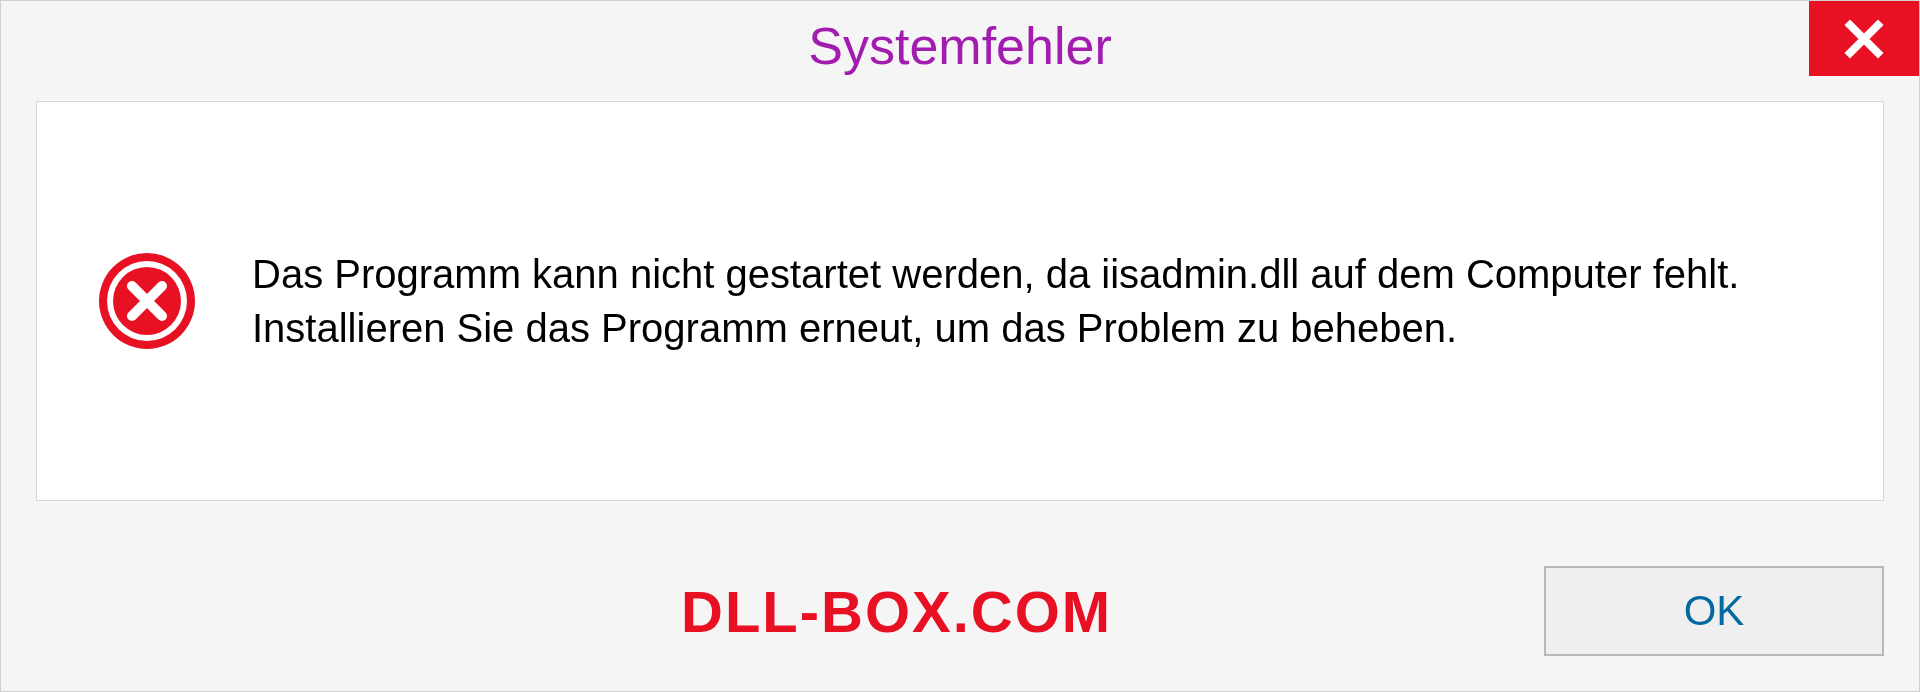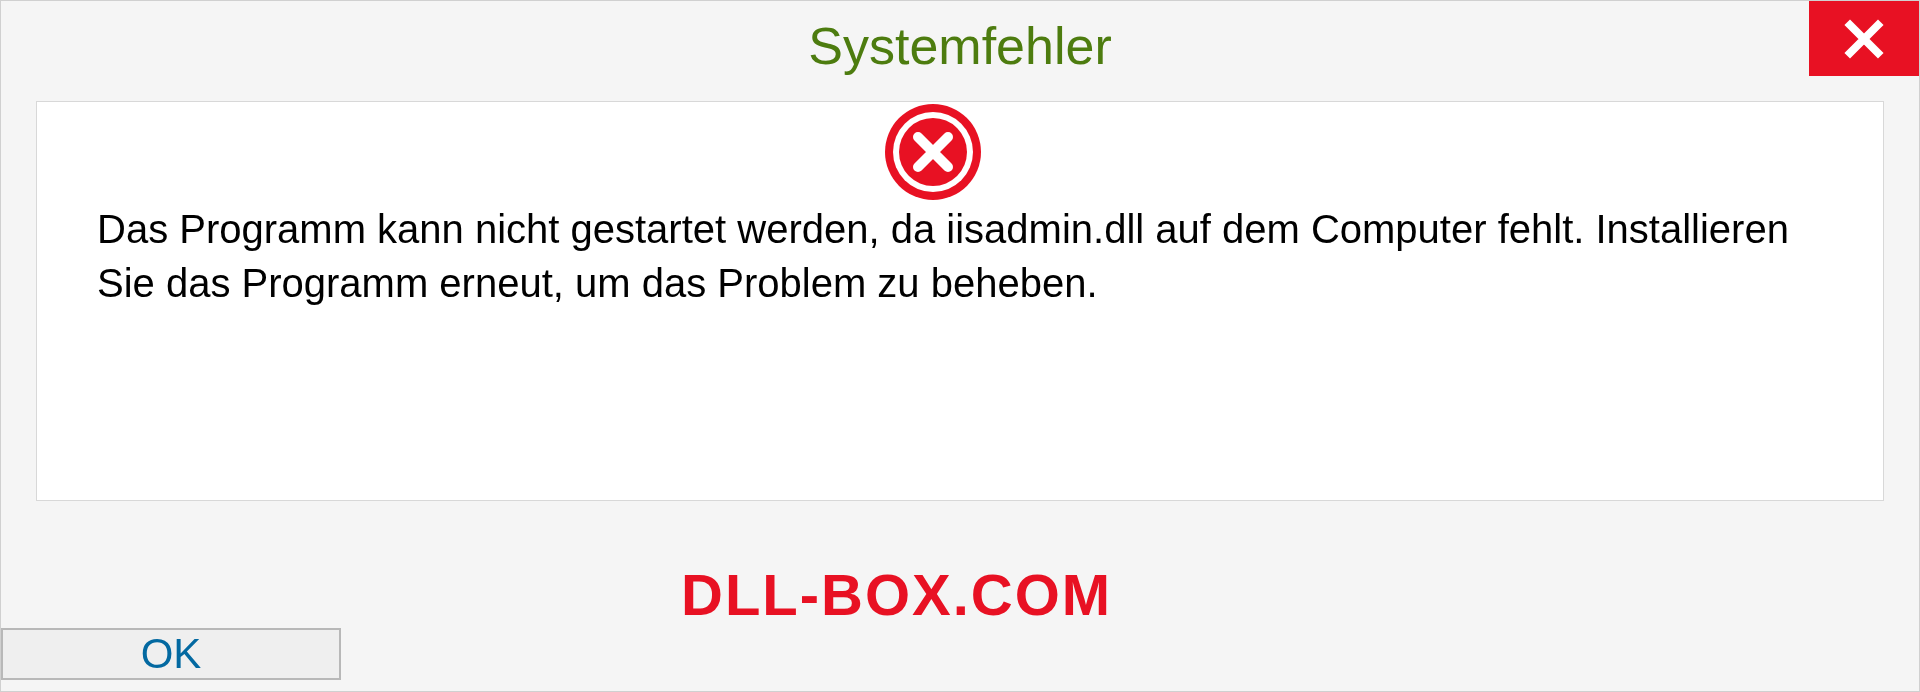--- a/index.html
+++ b/index.html
@@ -24,21 +24,21 @@
     .titlebar {
       height: 90px;
       display: flex;
       align-items: center;
       justify-content: center;
       position: relative;
     }
     .title {
       font-size: 52px;
       font-weight: 400;
-      color: #4d7c0f;
+      color: #a21caf;
     }
     .close-button {
       position: absolute;
       right: 0;
       top: 0;
       width: 110px;
       height: 75px;
       background: #e81123;
       display: flex;
       align-items: center;
@@ -50,21 +50,20 @@
       height: 42px;
     }
     .content-area {
       margin: 10px 35px 0 35px;
       background: #ffffff;
       border: 1px solid #d8d8d8;
       height: 400px;
       display: flex;
       align-items: center;
       padding: 0 60px;
-      flex-direction: column;
     }
     .error-icon {
       width: 100px;
       height: 100px;
       flex-shrink: 0;
       margin-right: 55px;
     }
     .error-icon svg {
       width: 100%;
       height: 100%;
@@ -75,23 +74,23 @@
       color: #000;
       font-weight: 400;
     }
     .footer {
       position: absolute;
       bottom: 30px;
       left: 0;
       right: 0;
       height: 100px;
       display: flex;
+      align-items: center;
       justify-content: space-between;
       padding: 0 35px 0 0;
-      flex-direction: column;
     }
     .watermark {
       margin-left: 680px;
       font-size: 58px;
       font-weight: 800;
       color: #e81123;
       letter-spacing: 2px;
       font-family: Arial, sans-serif;
     }
     .ok-button {

